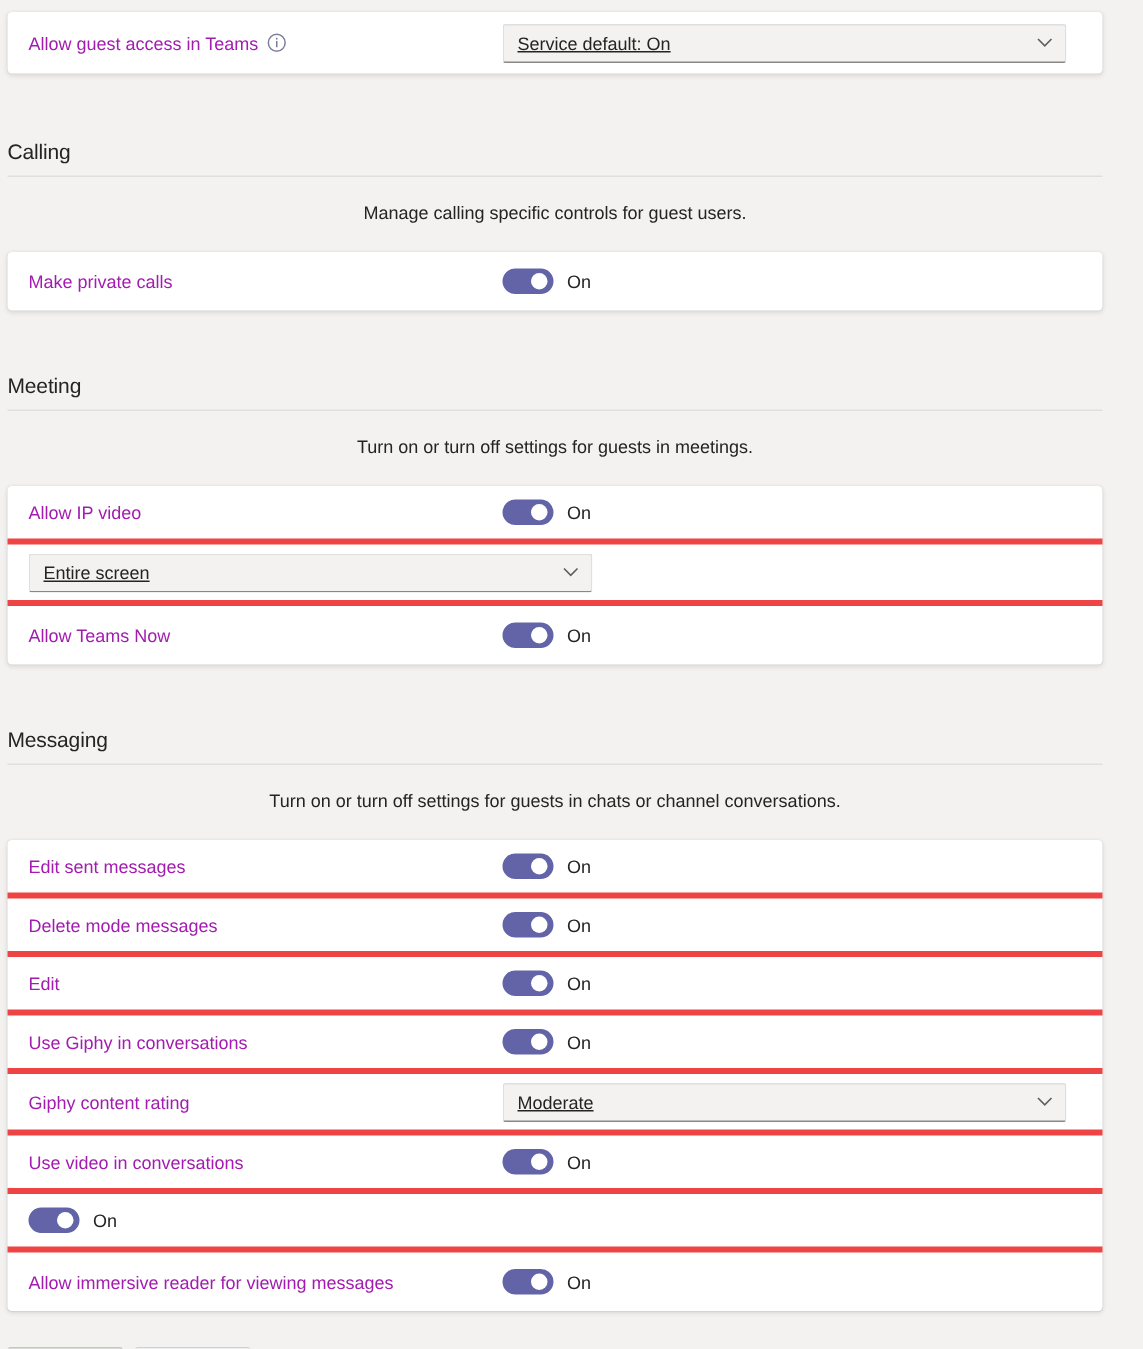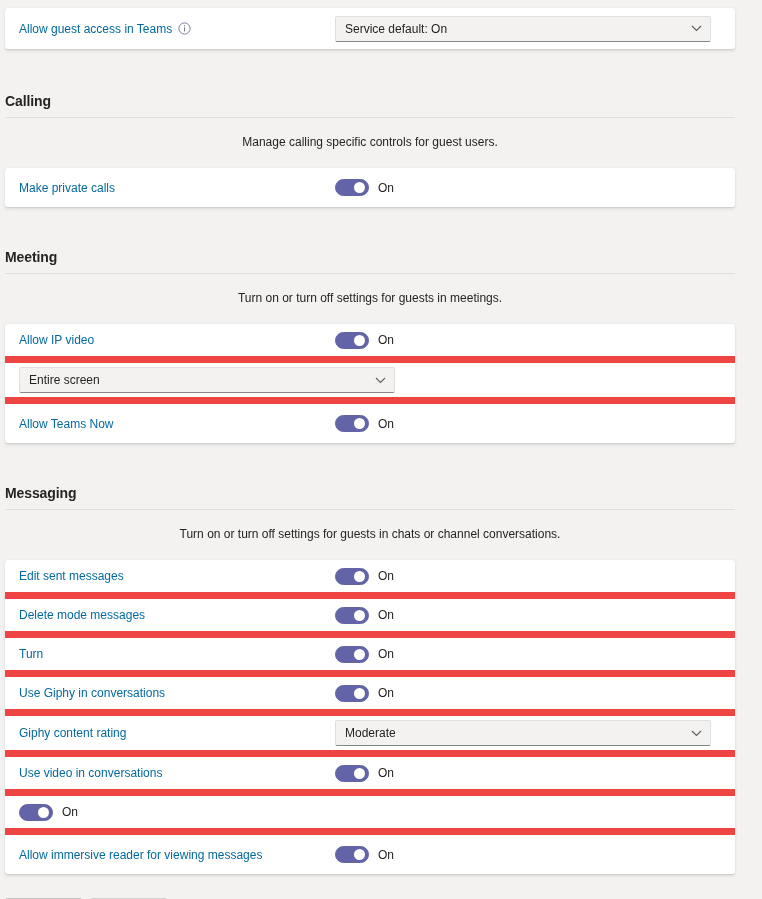--- a/index.html
+++ b/index.html
@@ -31,28 +31,28 @@
     border-radius: 3px;
     box-shadow: 0 1.2px 3.6px rgba(0,0,0,0.10), 0 0.3px 0.9px rgba(0,0,0,0.07);
     margin: 0 27px 0 5px;
   }
 
   .row {
     display: flex;
     align-items: center;
     min-height: 39px;
     padding: 0 14px;
-    border-bottom: 7px solid #ef4444;
+    border-bottom: 4px solid #ef4444;
   }
   .row:last-child { border-bottom: none; }
   .row.dropdown-row { min-height: 41px; }
 
   .row-label {
     font-size: 12px;
-    color: #0369a1;
+    color: #a21caf;
     flex: 0 0 auto;
     width: 316px;
     line-height: 16px;
     display: flex;
     align-items: center;
     gap: 6px;
   }
 
   .row-control {
     display: flex;
@@ -110,37 +110,38 @@
     border: 1px solid #e1dfdd;
     border-bottom: 1px solid #8a8886;
     border-radius: 2px;
     display: flex;
     align-items: center;
     padding: 0 8px 0 9px;
     font-size: 12px;
     color: #252423;
     cursor: pointer;
     position: relative;
+    text-decoration: underline;
   }
   .dropdown .dd-value { flex: 1 1 auto; line-height: 14px; }
   .dropdown .chevron {
     flex: 0 0 auto;
     color: #605e5c;
     display: flex;
     align-items: center;
   }
   .dropdown .chevron svg { display: block; }
 
   
   .section-head {
     margin: 0 27px 0 5px;
   }
   .section-title {
     font-size: 14px;
-    font-weight: bold;
+    font-weight: normal;
     color: #252423;
     letter-spacing: -0.1px;
   }
   .section-rule {
     height: 1px;
     background: #e1dfdd;
     margin-top: 8px;
   }
   .section-desc {
     font-size: 12px;
@@ -317,21 +318,21 @@
             <div class="toggle-wrap">
               <div class="toggle">
                 <div class="knob"></div>
               </div>
               <span class="toggle-state">On</span>
             </div>
           </div>
         </div>
         <div class="row">
           <div class="row-label">
-            <span>Turn</span>
+            <span>Edit</span>
           </div>
           <div class="row-control">
             <div class="toggle-wrap">
               <div class="toggle">
                 <div class="knob"></div>
               </div>
               <span class="toggle-state">On</span>
             </div>
           </div>
         </div>

